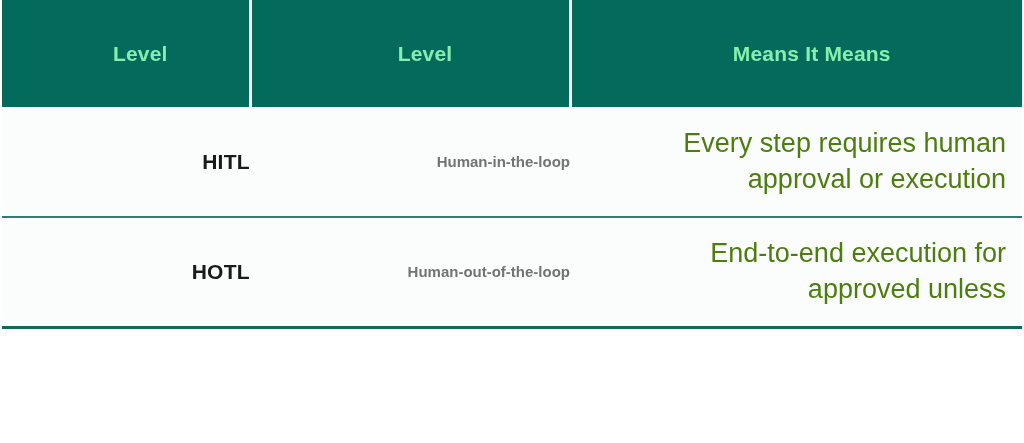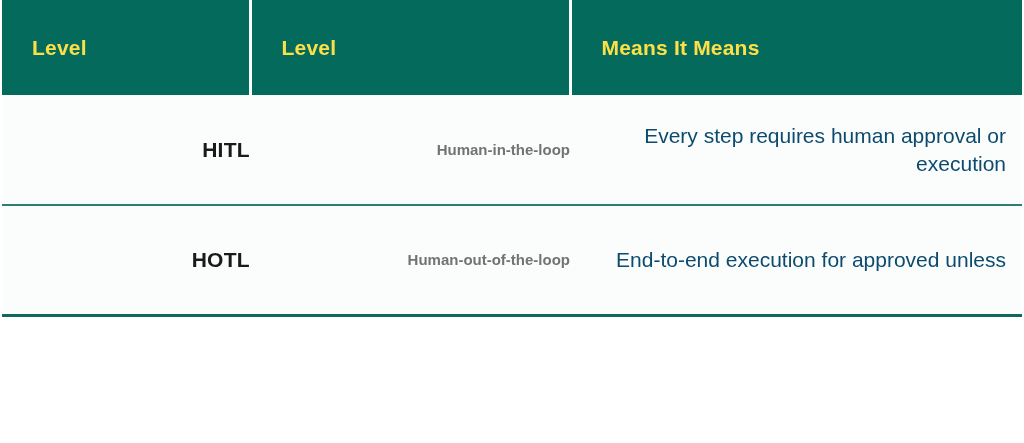--- a/index.html
+++ b/index.html
@@ -32,26 +32,26 @@
 
   col.c-level { width: 248px; }
   col.c-name  { width: 320px; }
   col.c-mean  { width: 452px; }
 
   
   thead tr {
     background: #046a5b;
   }
   thead th {
-    height: 95px;
+    height: 107px;
     background: #046a5b;
-    color: #fde047;
+    color: #86efac;
     font-size: 21px;
     font-weight: bold;
-    text-align: left;
+    text-align: center;
     vertical-align: middle;
     padding: 0 0 0 30px;
     letter-spacing: 0.2px;
     border-right: 3px solid #fbfdfd;
     box-sizing: border-box;
   }
   thead th.last-head {
     border-right: none;
   }
 
@@ -77,23 +77,23 @@
     font-weight: bold;
     color: #1a1a1a;
     letter-spacing: 0.3px;
   }
   .cell-name {
     font-size: 15px;
     font-weight: bold;
     color: #737373;
   }
   .cell-means {
-    font-size: 21px;
+    font-size: 27px;
     font-weight: normal;
-    color: #0c4a6e;
+    color: #4d7c0f;
     line-height: 1.32;
     padding-right: 16px;
   }
 </style>
 </head>
 <body>
 
 <div class="table-wrap">
   <table class="matrix">
     <colgroup>

